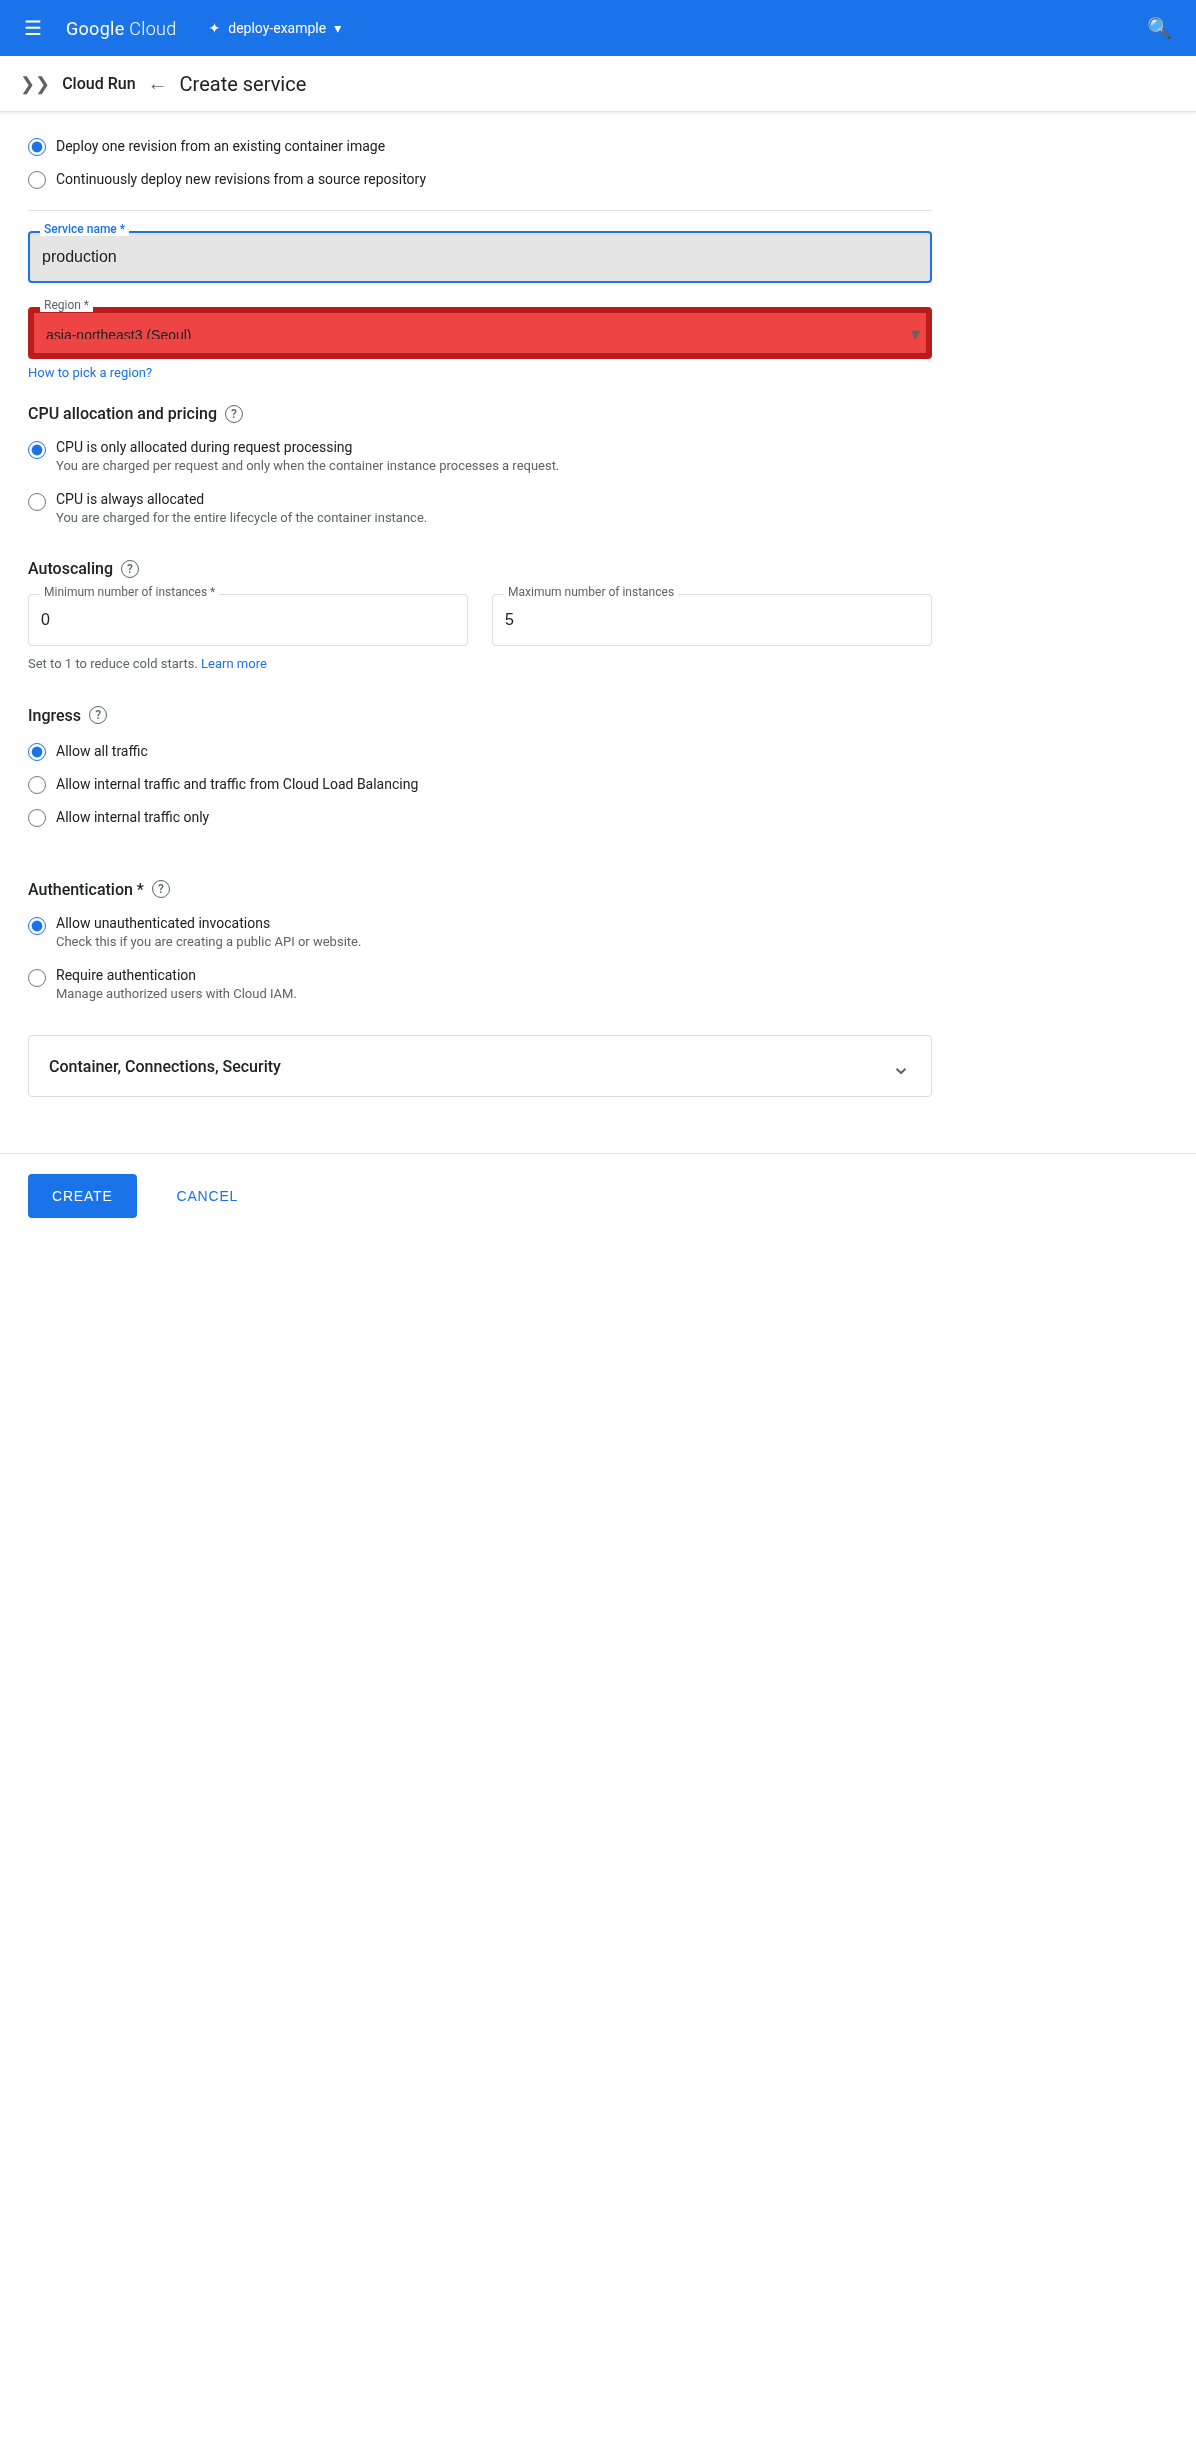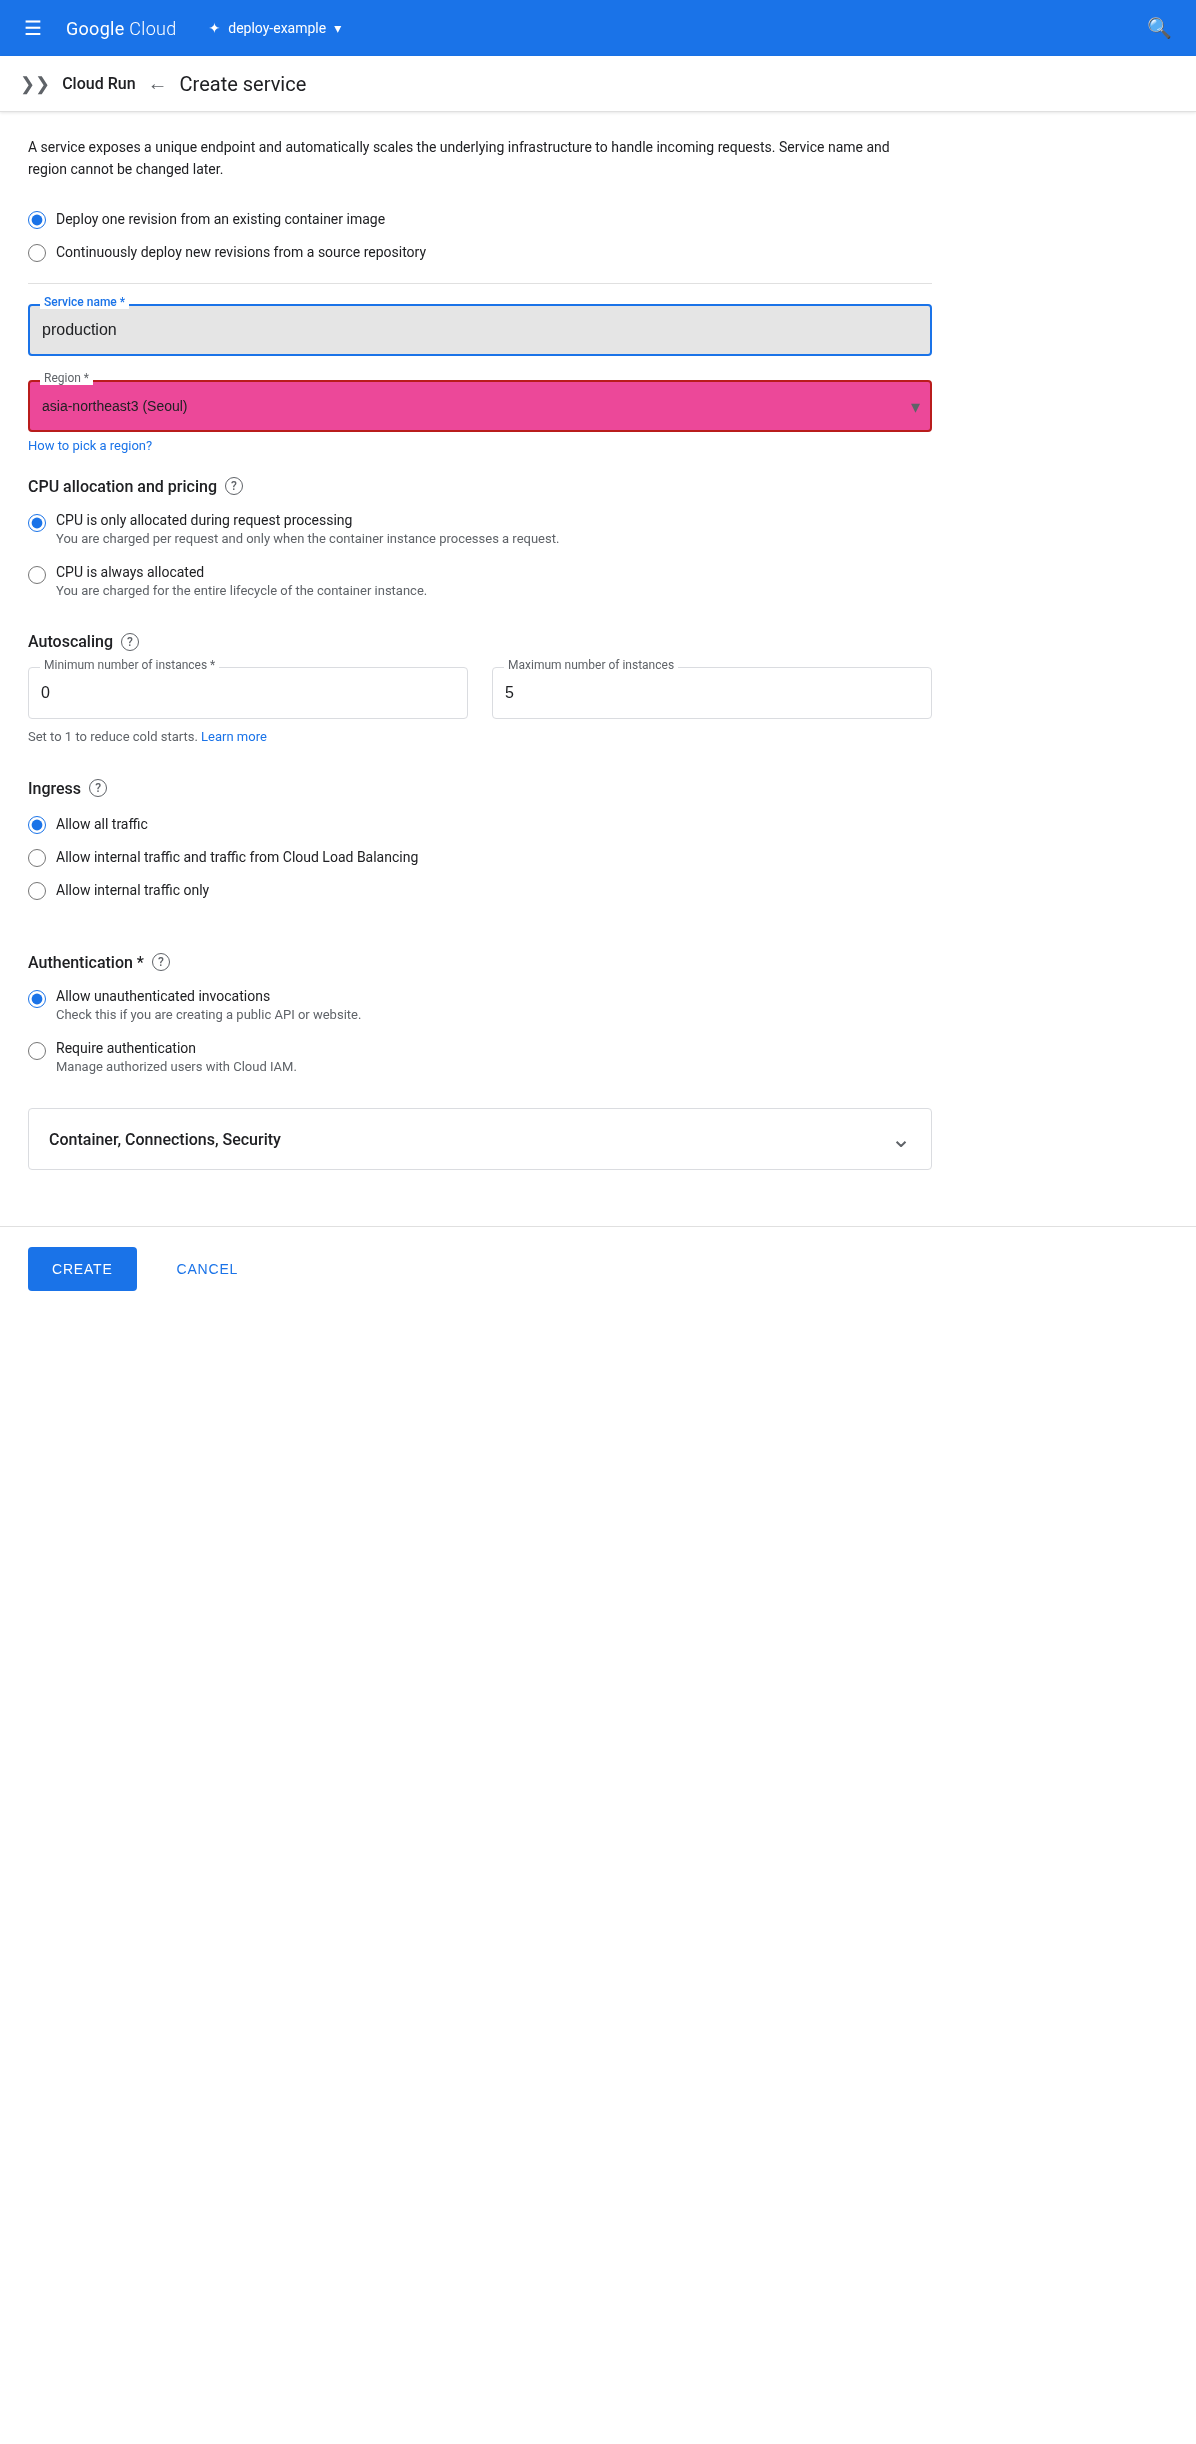--- a/index.html
+++ b/index.html
@@ -228,27 +228,27 @@
       border-radius: 4px;
       padding: 14px 12px;
       font-size: 16px;
       color: #202124;
       outline: none;
       background: #e5e5e5;
     }
     .select-input {
       width: 100%;
       height: 52px;
-      border: 2px solid #b91c1c;
+      border: 6px solid #b91c1c;
       border-radius: 4px;
       padding: 14px 40px 14px 12px;
       font-size: 14px;
       color: #202124;
       outline: none;
-      background: #ec4899;
+      background: #ef4444;
       appearance: none;
       cursor: pointer;
     }
     .select-arrow {
       position: absolute;
       right: 12px;
       top: 50%;
       transform: translateY(-50%);
       color: #5f6368;
       pointer-events: none;
@@ -449,21 +449,20 @@
   <span class="breadcrumb-arrows">❯❯</span>
   <span class="breadcrumb-service">Cloud Run</span>
   <button class="back-btn">
     <span>←</span>
   </button>
   <span class="page-title-text">Create service</span>
 </div>
 
 <div class="main-content">
 
-  <p class="description-text">A service exposes a unique endpoint and automatically scales the underlying infrastructure to handle incoming requests. Service name and region cannot be changed later.</p>
 
   <div class="radio-group">
     <div class="radio-option">
       <input type="radio" name="deploy_type" checked="" style="">
       <span class="radio-label">Deploy one revision from an existing container image</span>
     </div>
 
 
     <div class="radio-option">
       <input type="radio" name="deploy_type" style="">

